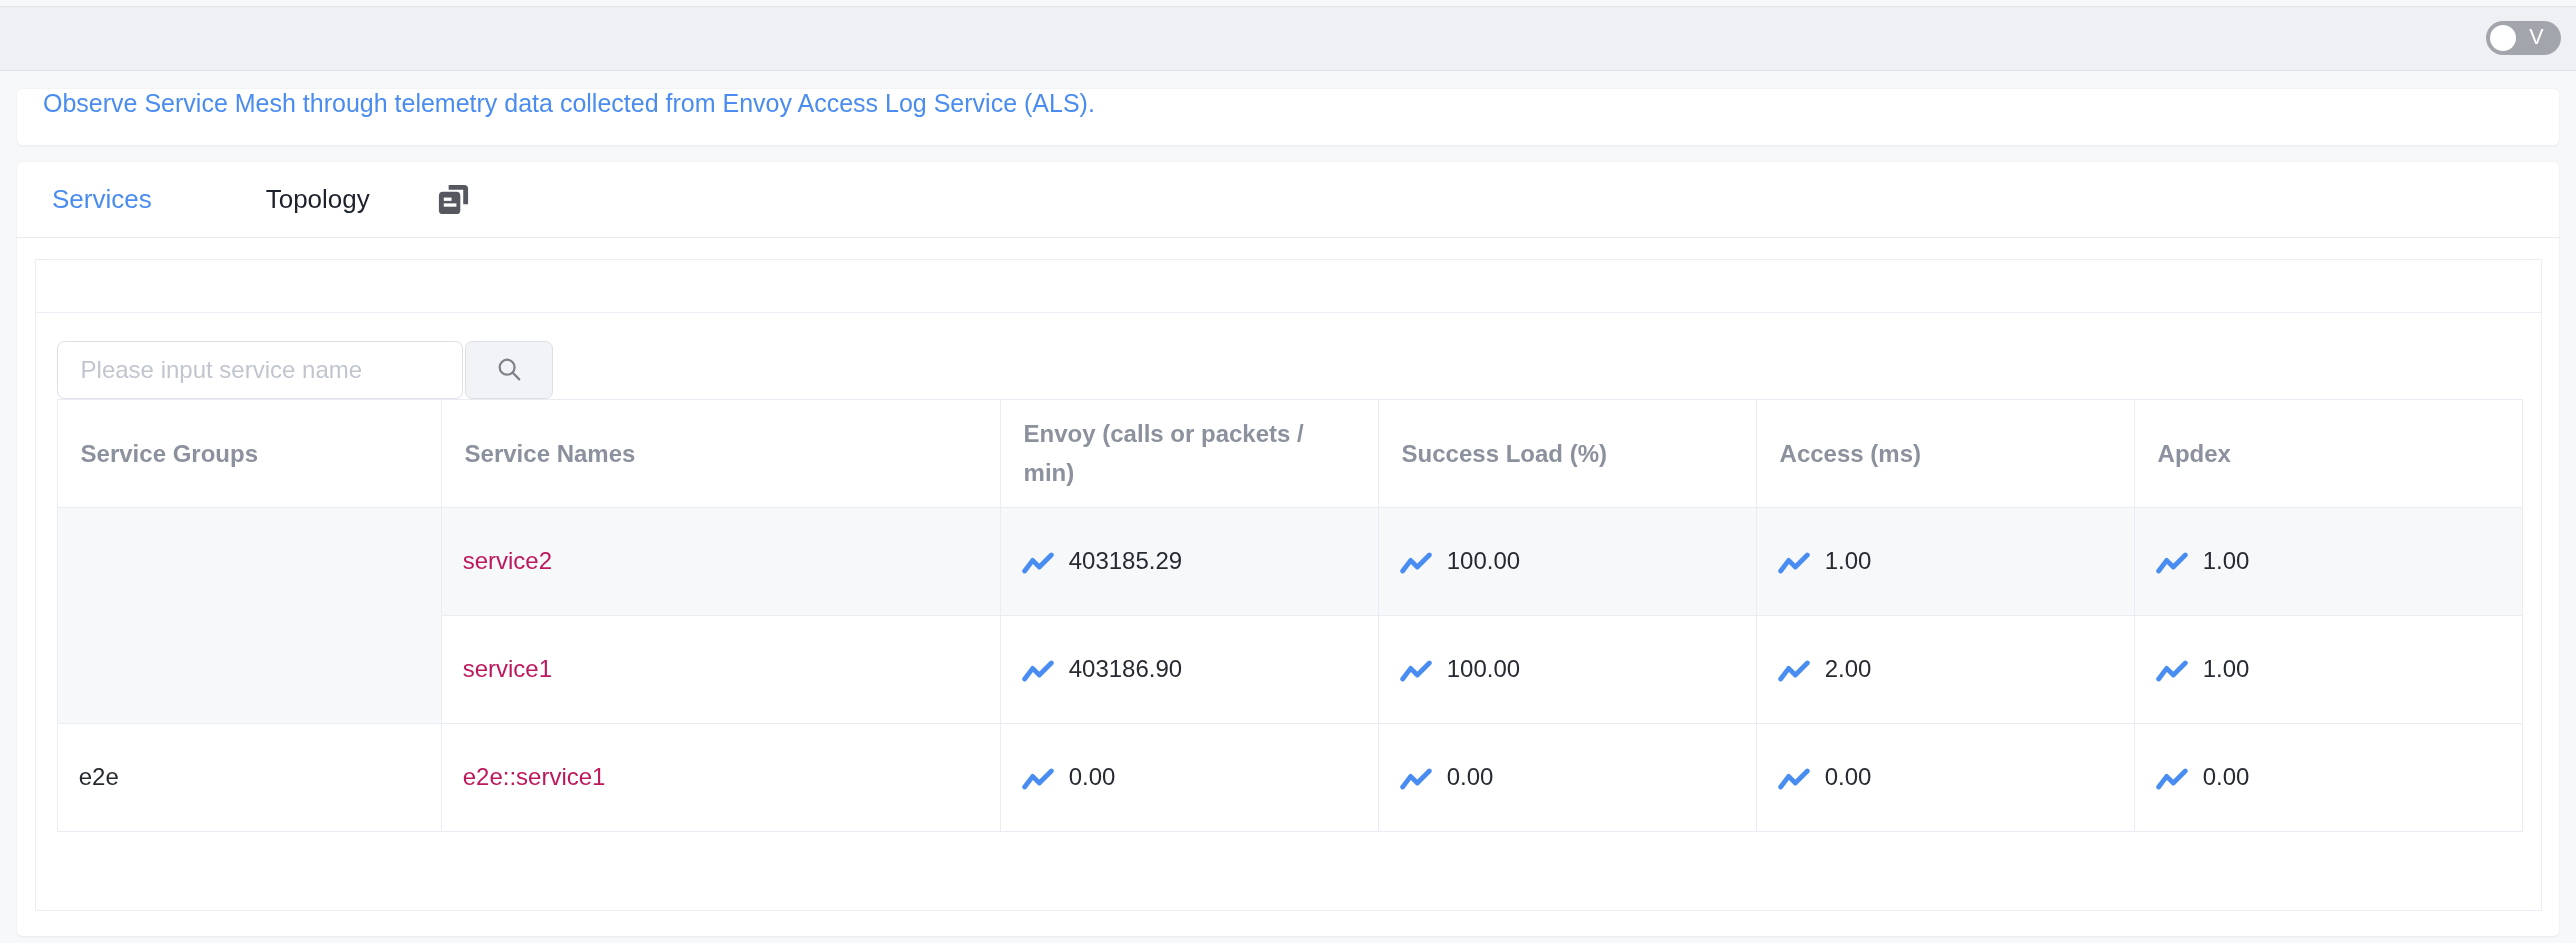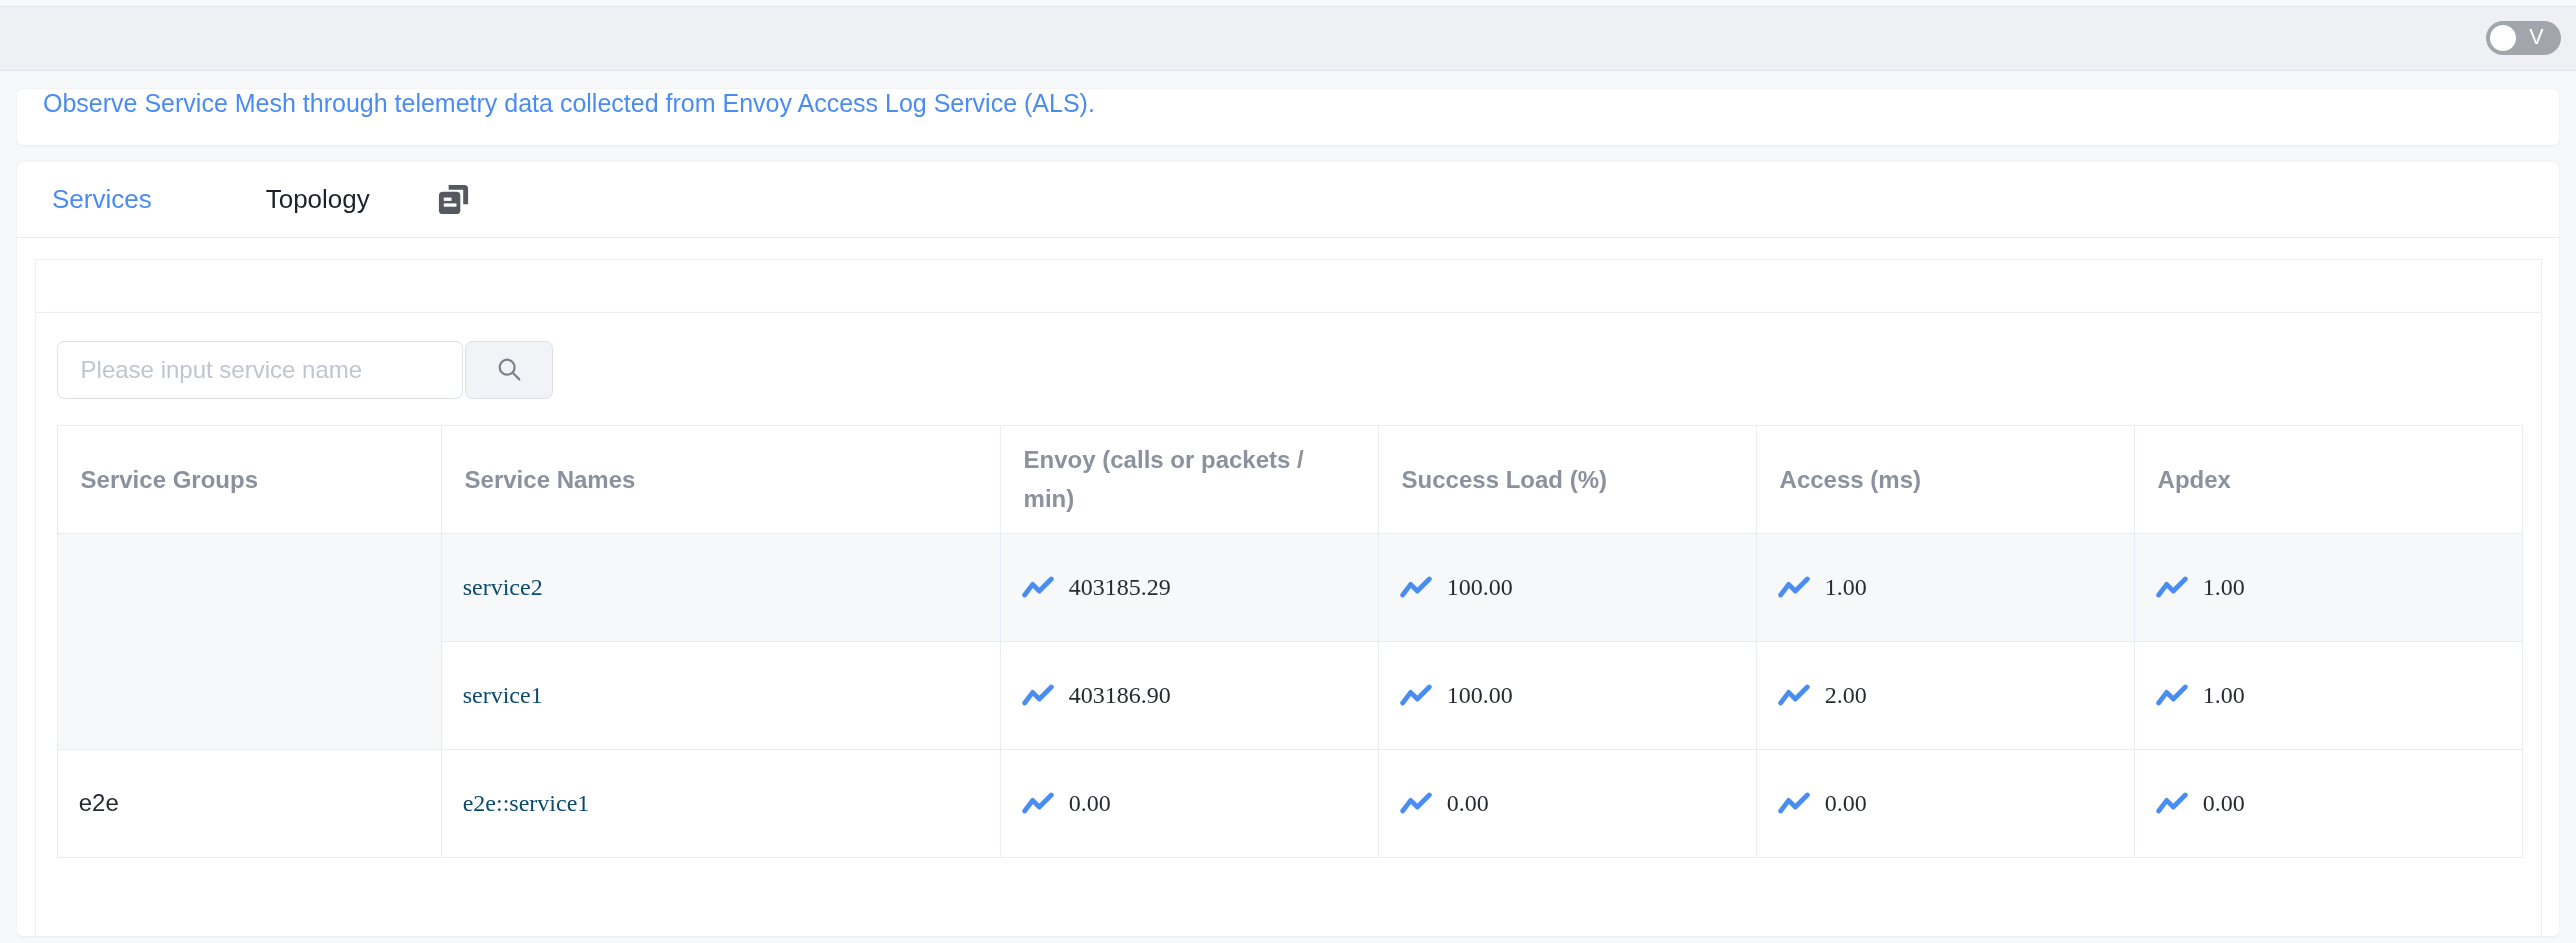--- a/index.html
+++ b/index.html
@@ -53,31 +53,31 @@
     padding:0 22.4px; font-size:24px; color:#333;
     font-family:"Liberation Sans", sans-serif; outline:none; background:#ffffff;
   }
   .search-input::placeholder { color:#c0c5ce; }
   .search-btn {
     width:88px; height:58px; margin-left:1.9px;
     border:0.9px solid #dcdfe6; border-radius:7.5px; background:#f2f3f7;
     display:flex; align-items:center; justify-content:center; cursor:pointer;
   }
   
-  .svc-table { margin-top:26px; border-collapse:collapse; table-layout:fixed; width:2464px; }
+  .svc-table { border-collapse:collapse; table-layout:fixed; width:2464px; }
   .svc-table th, .svc-table td { border:0.9px solid #e9edf3; vertical-align:middle; text-align:left; }
   .svc-table th {
     height:108px; padding:13px 22.4px; color:#8b919d; font-size:24px; font-weight:bold; line-height:39px;
     background:#ffffff;
   }
   .svc-table td { height:108px; padding:0 20.5px; font-size:24px; color:#262a31; background:#ffffff; }
   tr.striped td { background:#f6f8fa; }
   td.group-merged { background:#f6f8fa; }
-  .svc-link { color:#0c4a6e; cursor:pointer; text-decoration:none;font-family:Liberation Serif, serif; }
-  .metric { display:flex; align-items:center;font-family:Liberation Serif, serif; }
+  .svc-link { color:#be185d; cursor:pointer; text-decoration:none; }
+  .metric { display:flex; align-items:flex-end; }
   .trend-icon { display:flex; align-items:center; margin-right:15px; cursor:pointer; }
 </style>
 </head>
 <body>
 
 <div class="topbar">
   <div class="toggle">
     <div class="toggle-knob"></div>
     <span class="toggle-label">V</span>
   </div>

